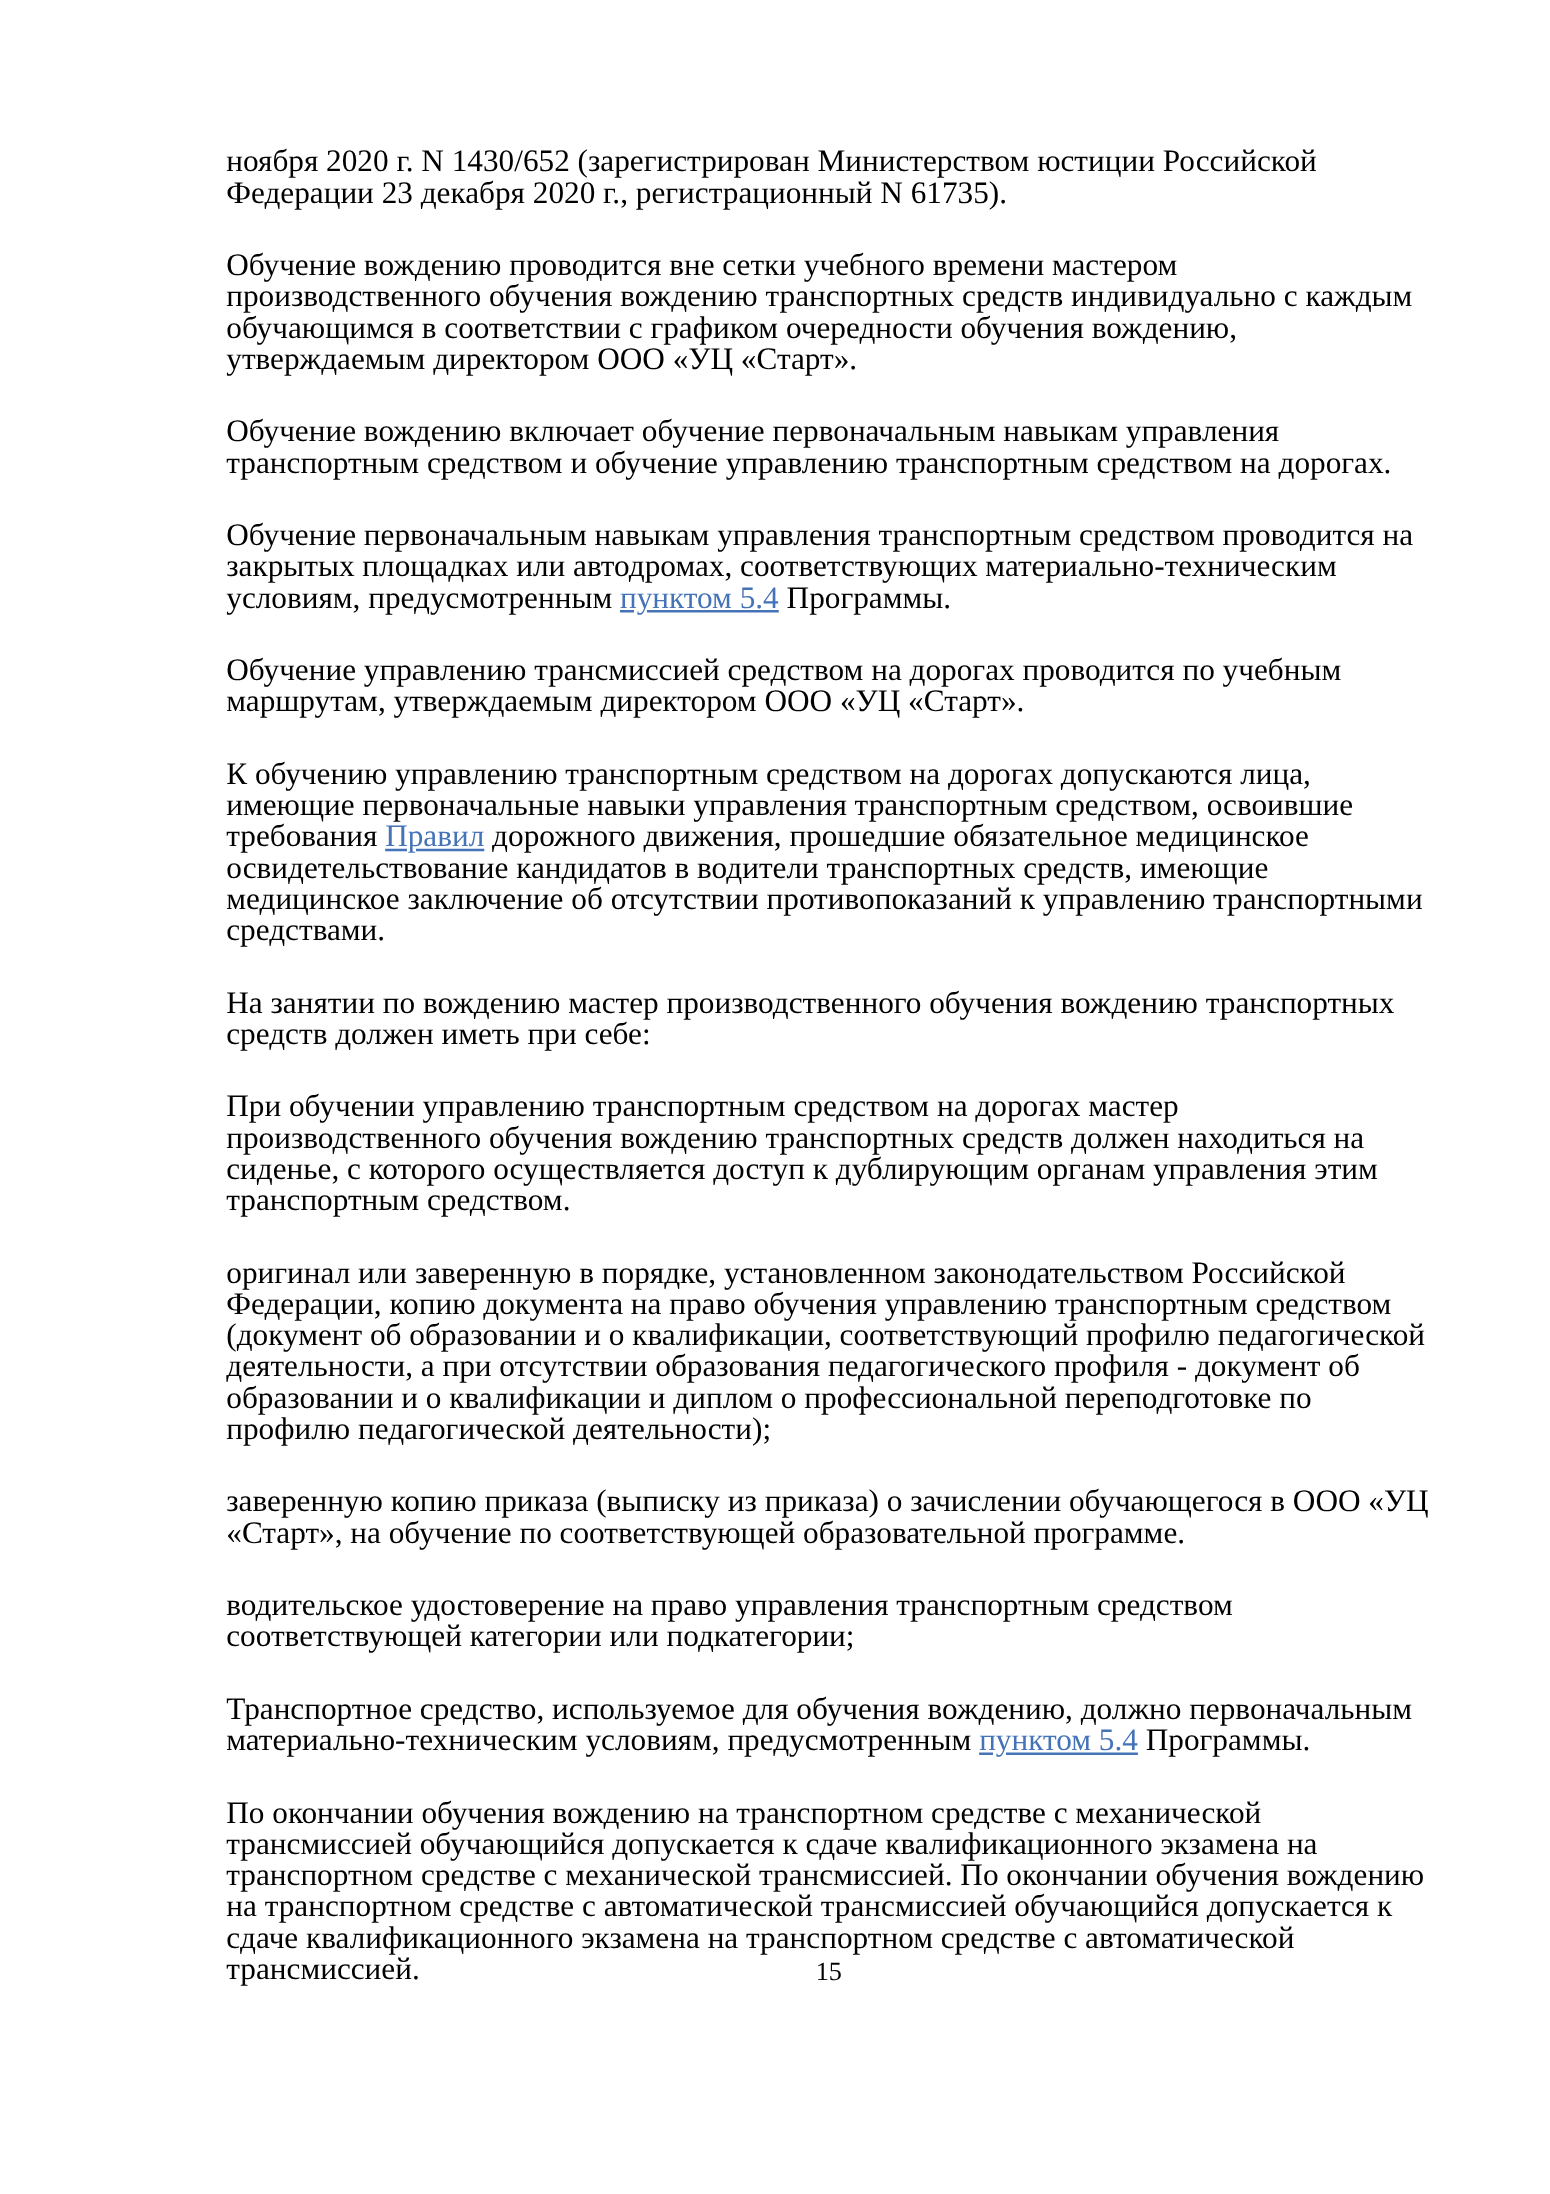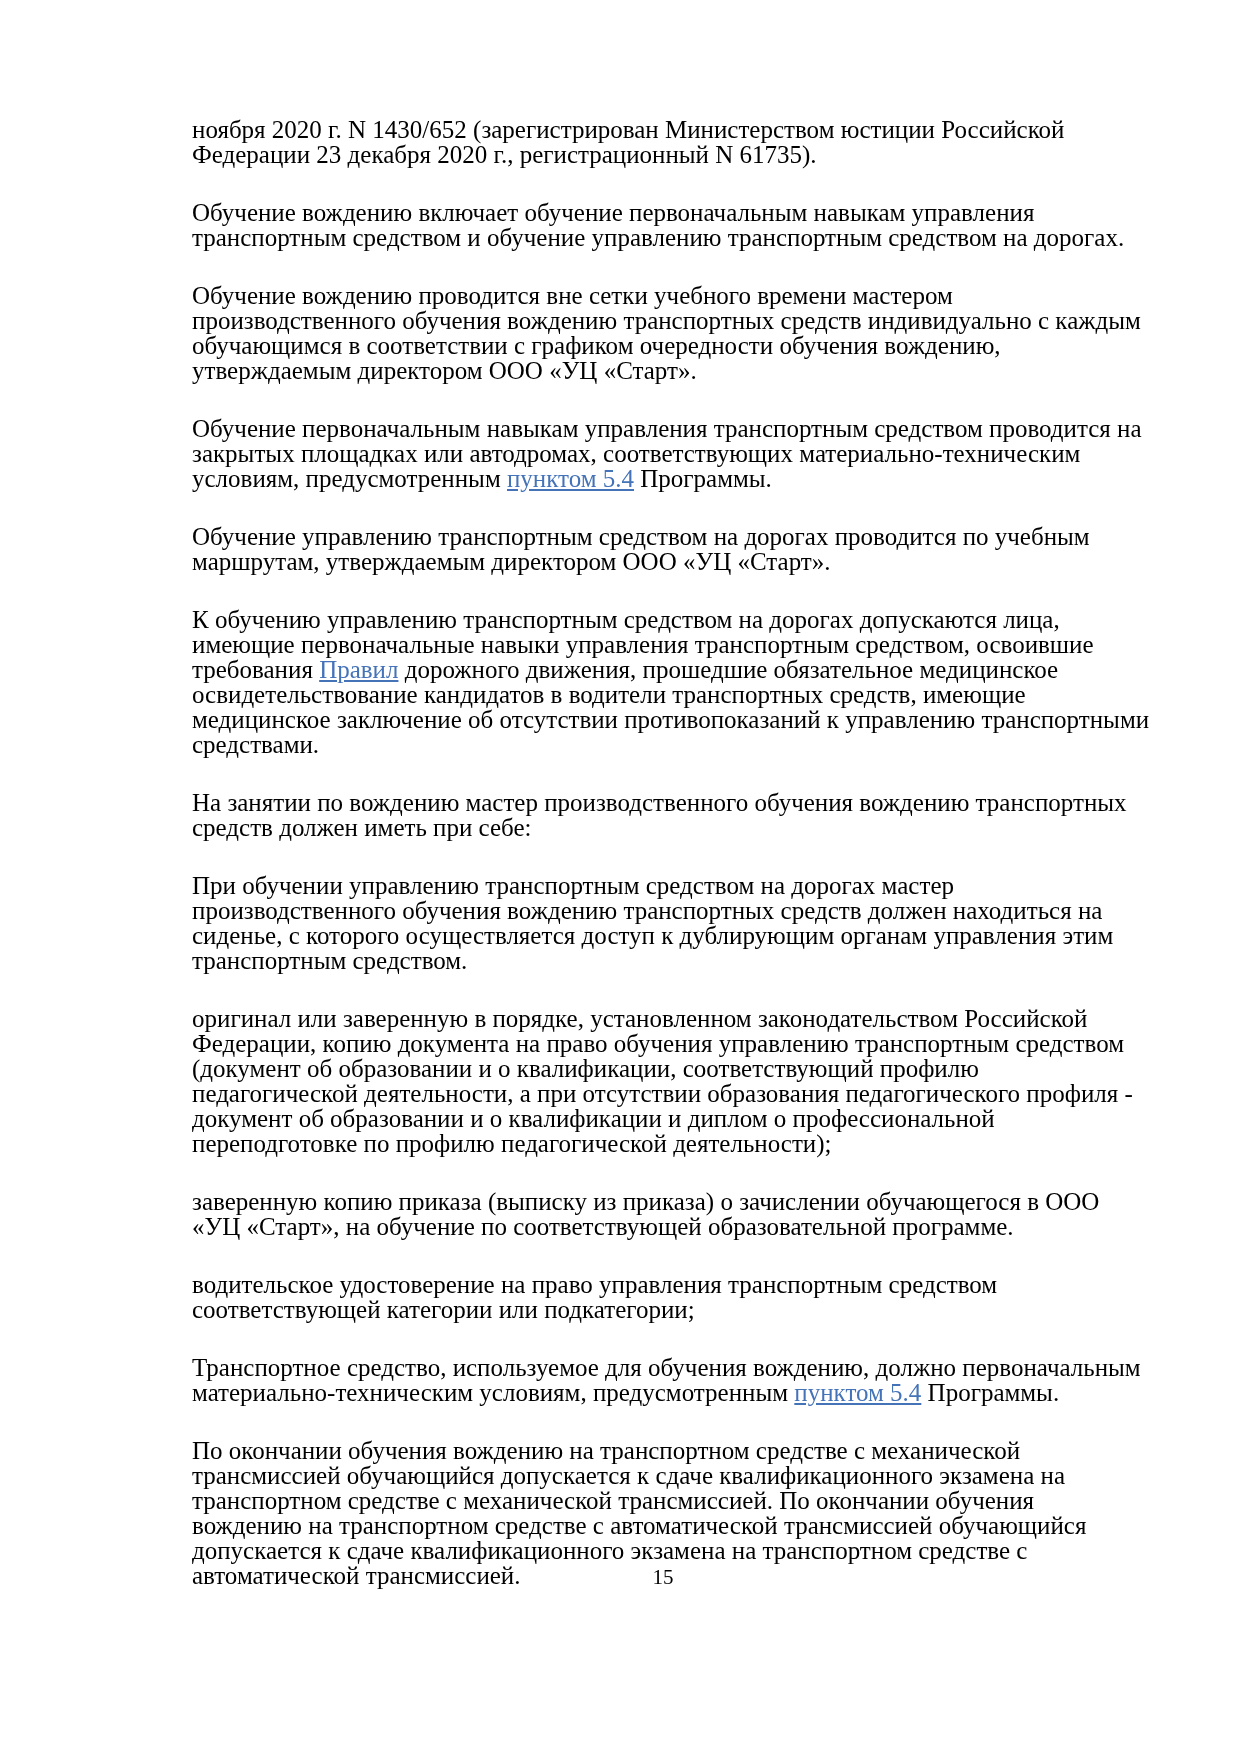--- a/index.html
+++ b/index.html
@@ -15,21 +15,21 @@
   .doc-body {
     position: absolute;
     top: 117px;
     left: 176px;
     width: 974px;
     font-size: 25px;
     line-height: 25px;
     text-align: left;
   }
   .doc-body p {
-    margin: 0 0 33px 16px;
+    margin: 0 0 33px 5px;
     padding: 0;
   }
   .doc-body p.heading { font-weight: bold; }
   a.doc-link {
     color: var(--link-color, #4573b8);
     text-decoration: underline;
     cursor: pointer;
   }
   .page-footer {
     position: absolute;
@@ -41,24 +41,24 @@
     line-height: 22px;
     color: #000000;
   }
 </style>
 </head>
 <body>
 
 <div class="page">
   <div class="doc-body">
       <p class="body-para"><span>ноября 2020 г. N 1430/652 (зарегистрирован Министерством юстиции Российской Федерации 23 декабря 2020 г., регистрационный N 61735).</span></p>
+      <p class="body-para"><span>Обучение вождению проводится вне сетки учебного времени мастером производственного обучения вождению транспортных средств индивидуально с каждым обучающимся в соответствии с графиком очередности обучения вождению, утверждаемым директором ООО «УЦ «Старт».</span></p>
       <p class="body-para"><span>Обучение вождению включает обучение первоначальным навыкам управления транспортным средством и обучение управлению транспортным средством на дорогах.</span></p>
-      <p class="body-para"><span>Обучение вождению проводится вне сетки учебного времени мастером производственного обучения вождению транспортных средств индивидуально с каждым обучающимся в соответствии с графиком очередности обучения вождению, утверждаемым директором ООО «УЦ «Старт».</span></p>
       <p class="body-para"><span>Обучение первоначальным навыкам управления транспортным средством проводится на закрытых площадках или автодромах, соответствующих материально-техническим условиям, предусмотренным </span><a class="doc-link" href="#">пунктом 5.4</a><span> Программы.</span></p>
-      <p class="body-para"><span>Обучение управлению транспортным средством на дорогах проводится по учебным маршрутам, утверждаемым директором ООО «УЦ «Старт».</span></p>
+      <p class="body-para"><span>Обучение управлению трансмиссией средством на дорогах проводится по учебным маршрутам, утверждаемым директором ООО «УЦ «Старт».</span></p>
       <p class="body-para"><span>К обучению управлению транспортным средством на дорогах допускаются лица, имеющие первоначальные навыки управления транспортным средством, освоившие требования </span><a class="doc-link" href="#">Правил</a><span> дорожного движения, прошедшие обязательное медицинское освидетельствование кандидатов в водители транспортных средств, имеющие медицинское заключение об отсутствии противопоказаний к управлению транспортными средствами.</span></p>
       <p class="body-para"><span>На занятии по вождению мастер производственного обучения вождению транспортных средств должен иметь при себе:</span></p>
       <p class="body-para"><span>При обучении управлению транспортным средством на дорогах мастер производственного обучения вождению транспортных средств должен находиться на сиденье, с которого осуществляется доступ к дублирующим органам управления этим транспортным средством.</span></p>
       <p class="body-para"><span>оригинал или заверенную в порядке, установленном законодательством Российской Федерации, копию документа на право обучения управлению транспортным средством (документ об образовании и о квалификации, соответствующий профилю педагогической деятельности, а при отсутствии образования педагогического профиля - документ об образовании и о квалификации и диплом о профессиональной переподготовке по профилю педагогической деятельности);</span></p>
       <p class="body-para"><span>заверенную копию приказа (выписку из приказа) о зачислении обучающегося в ООО «УЦ «Старт», на обучение по соответствующей образовательной программе.</span></p>
       <p class="body-para"><span>водительское удостоверение на право управления транспортным средством соответствующей категории или подкатегории;</span></p>
       <p class="body-para"><span>Транспортное средство, используемое для обучения вождению, должно первоначальным материально-техническим условиям, предусмотренным </span><a class="doc-link" href="#">пунктом 5.4</a><span> Программы.</span></p>
       <p class="body-para"><span>По окончании обучения вождению на транспортном средстве с механической трансмиссией обучающийся допускается к сдаче квалификационного экзамена на транспортном средстве с механической трансмиссией. По окончании обучения вождению на транспортном средстве с автоматической трансмиссией обучающийся допускается к сдаче квалификационного экзамена на транспортном средстве с автоматической трансмиссией.</span></p>
     </div>
   <div class="page-footer">

